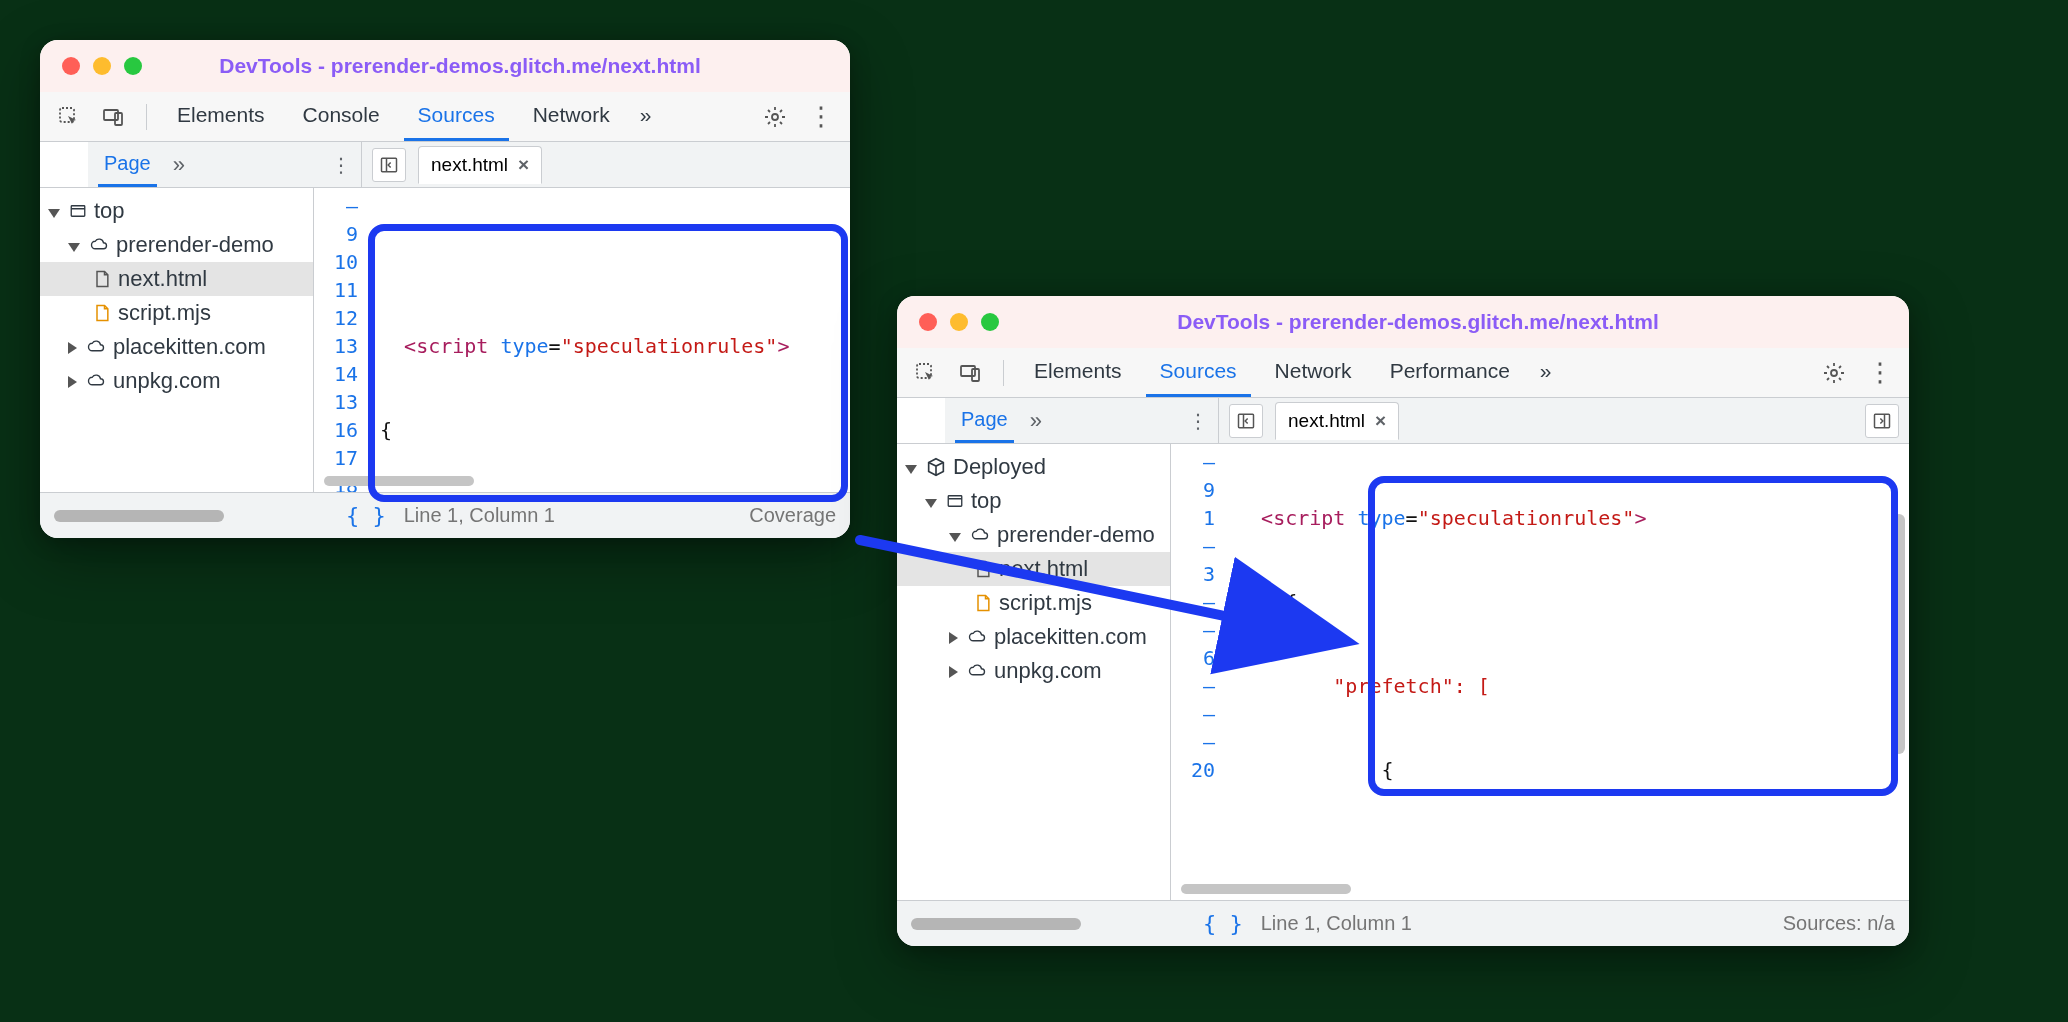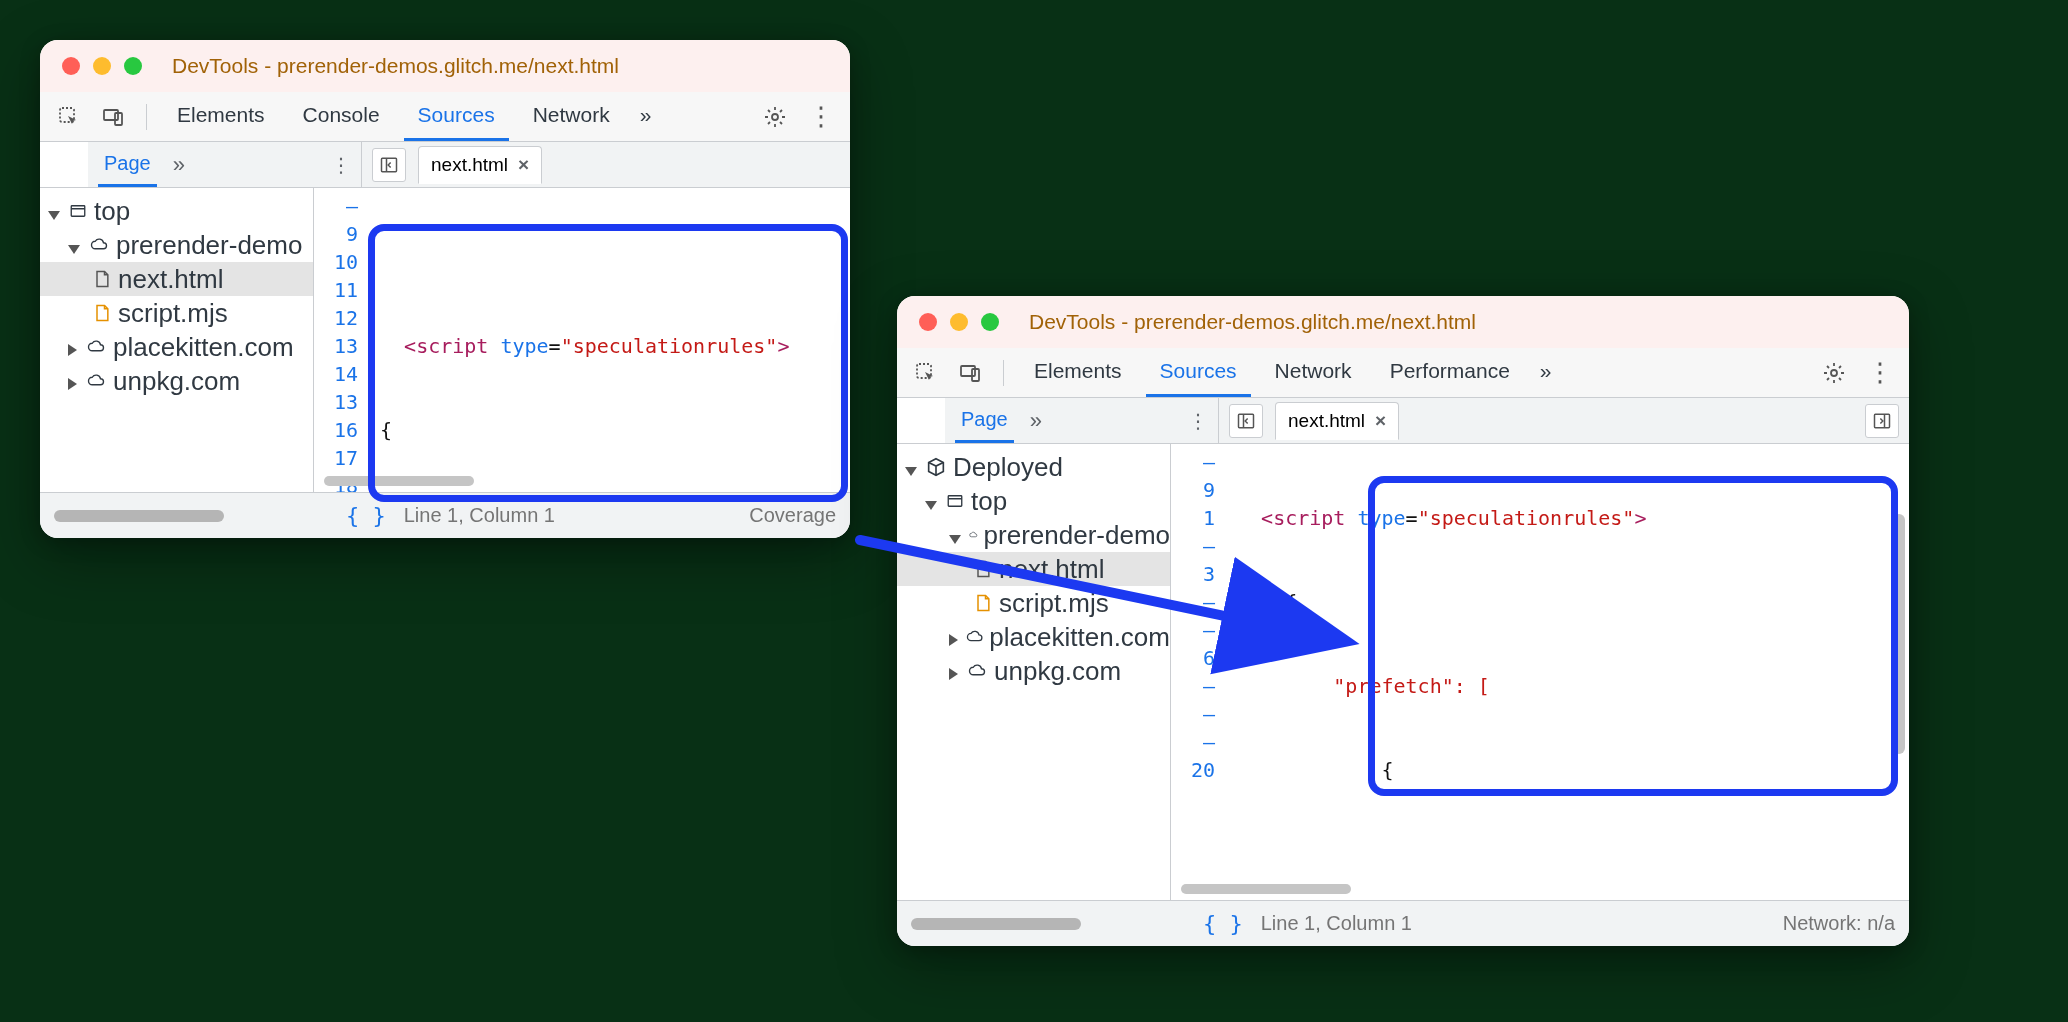--- a/index.html
+++ b/index.html
@@ -53,25 +53,25 @@
     gap: 30px;
   }
   .traffic { display: flex; gap: 13px; }
   .traffic span {
     width: 18px; height: 18px; border-radius: 50%;
   }
   .t-red { background: var(--traffic-red); }
   .t-yel { background: var(--traffic-yellow); }
   .t-grn { background: var(--traffic-green); }
   .titlebar .title {
-    font-weight: 400;
-    color: #a16207;
+    font-weight: 700;
+    color: #8b5cf6;
     font-size: 21px;
     flex: 1;
-    text-align: left;
+    text-align: center;
     margin-right: 80px;
     white-space: nowrap;
     overflow: hidden;
   }
 
   .toolbar {
     height: 50px;
     background: var(--bg-toolbar);
     border-bottom: 1px solid var(--border);
     display: flex;
@@ -158,21 +158,21 @@
   .side {
     width: 274px;
     border-right: 1px solid var(--border);
     overflow: hidden;
     padding: 6px 0;
   }
   .row {
     display: flex; align-items: center;
     height: 34px;
     padding-left: 8px;
-    font-size: 26px;
+    font-size: 22px;
     color: var(--text);
     white-space: nowrap;
     gap: 6px;
   }
   .row.sel { background: #e4e4e4; }
   .arrow { display:inline-block; }
   .arrow::before {
     content: "";
     display: inline-block;
     border-style: solid;
@@ -593,21 +593,21 @@
       <div class="hscroll" style="width:170px;"></div>
     </div>
   </div>
 
   <div class="status">
     <div class="left">
         <div class="pill"></div>
       </div>
     <span class="braces">{ }</span>
     <span>Line 1, Column 1</span>
-    <span class="cov">Network: n/a</span>
+    <span class="cov">Sources: n/a</span>
   </div>
 </div>
 
 <div class="callout" style="left:1368px; top:476px; width:530px; height:320px;"></div>
 
 <svg class="arrow-ann" style="left:850px; top:520px;" width="560" height="160">
   <defs>
     <marker id="ahead" markerWidth="16" markerHeight="16" refX="12" refY="6" orient="auto">
       <path d="M0 0 L14 6 L0 12 z" fill="#1c39f1"></path>
     </marker>

